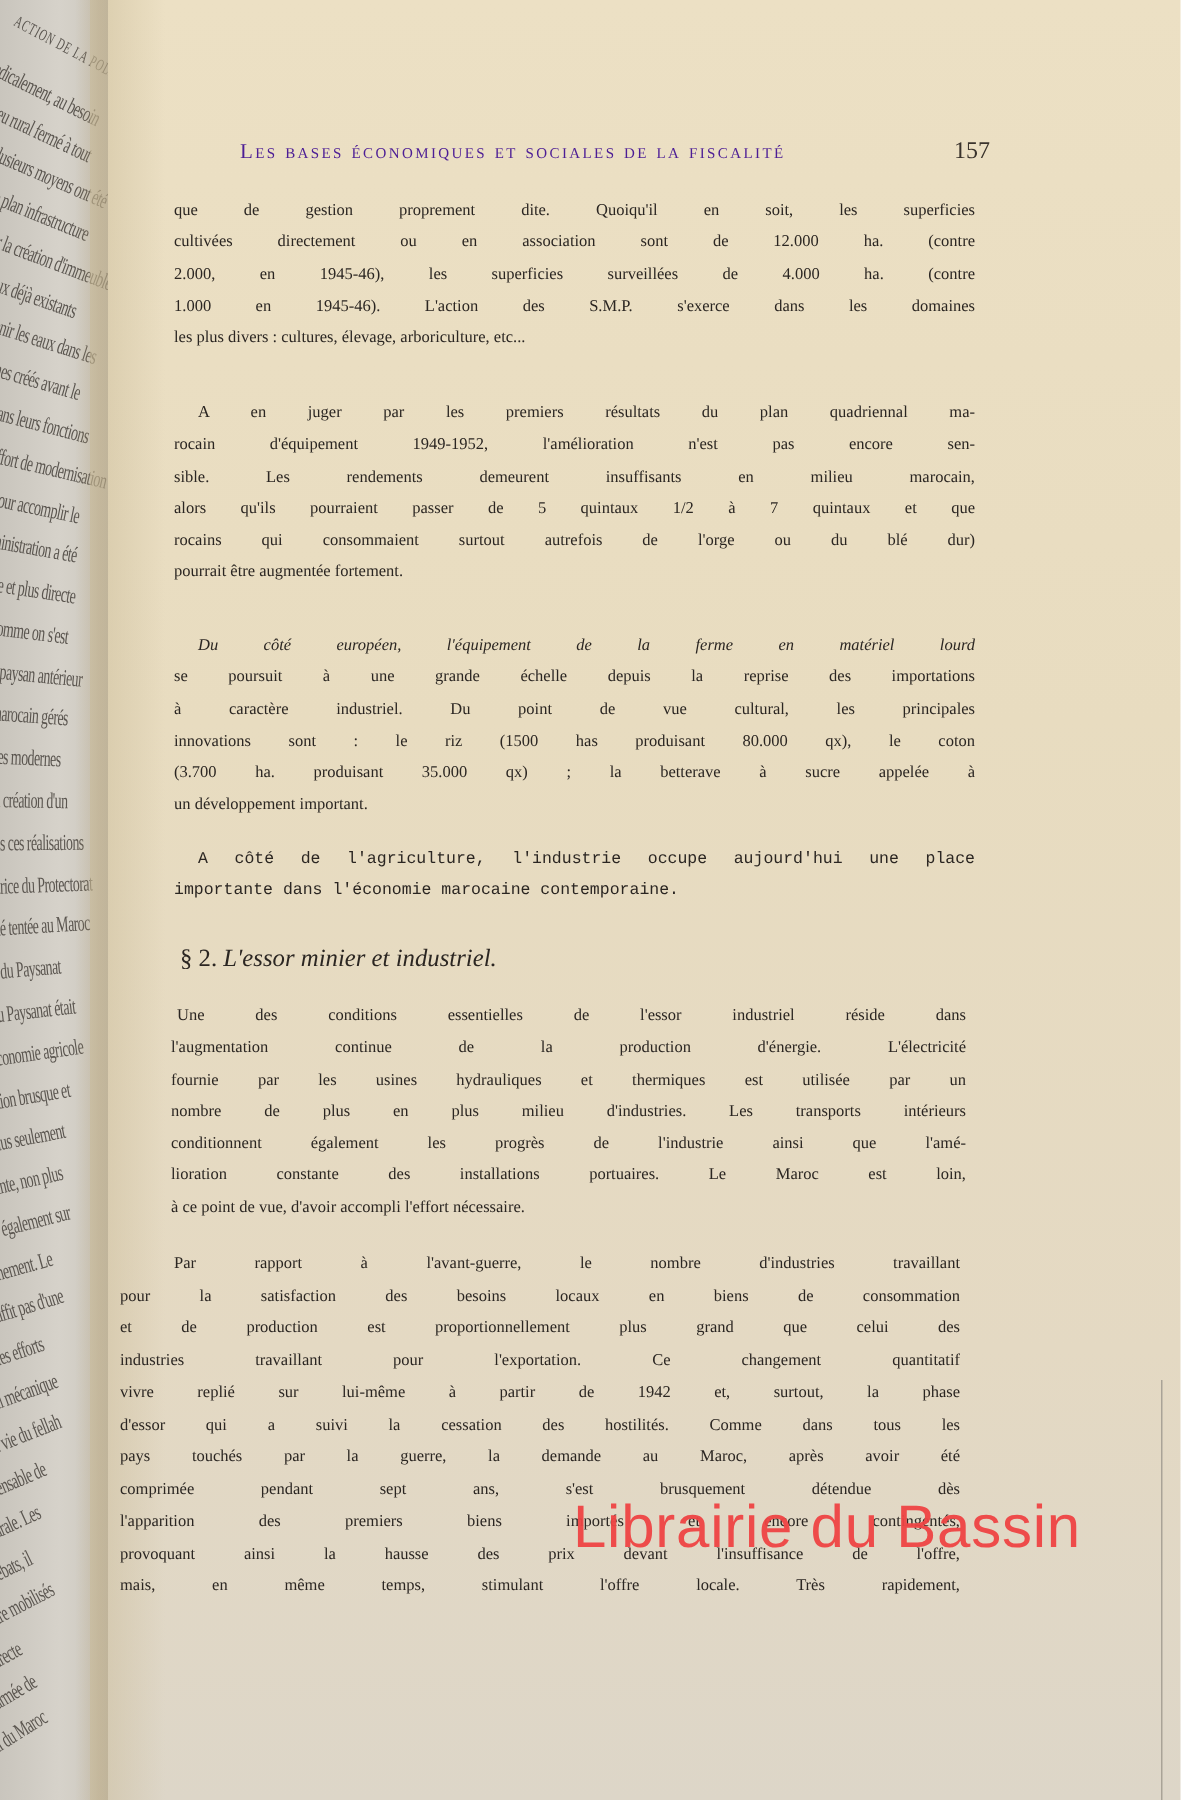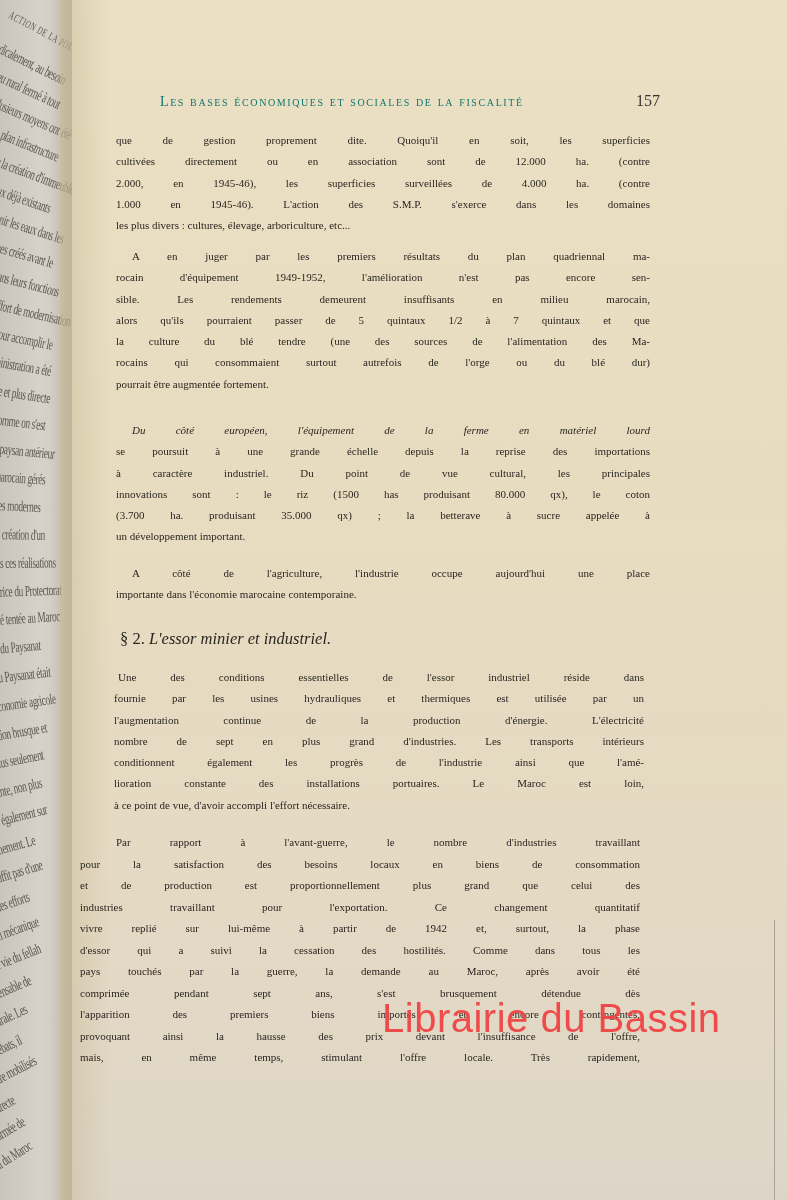--- a/index.html
+++ b/index.html
@@ -65,21 +65,21 @@
     top: 92px;
     width: 500px;
     display: flex;
     justify-content: space-between;
     align-items: baseline;
   }
   .running-head .title {
     font-variant: small-caps;
     font-size: 14px;
     letter-spacing: 1.6px;
-    color: #0f766e;
+    color: #4c1d95;
   }
   .running-head .folio {
     font-size: 16px;
     color: #3a332c;
   }
   .text-block {
     position: absolute;
     left: 116px;
     width: 534px;
     font-size: 11px;
@@ -176,54 +176,53 @@
 </div>
 
 <div class="text-block" style="top:130px;">
   <span class="line">que de gestion proprement dite. Quoiqu'il en soit, les superficies</span>
   <span class="line">cultivées directement ou en association sont de 12.000 ha. (contre</span>
   <span class="line">2.000, en 1945-46), les superficies surveillées de 4.000 ha. (contre</span>
   <span class="line">1.000 en 1945-46). L'action des S.M.P. s'exerce dans les domaines</span>
   <span class="line last">les plus divers : cultures, élevage, arboriculture, etc...</span>
 </div>
 
-<div class="text-block" style="top:246px;">
+<div class="text-block" style="top:265px;">
   <span class="line" style="padding-left:16px;">A en juger par les premiers résultats du plan quadriennal ma-</span>
   <span class="line">rocain d'équipement 1949-1952, l'amélioration n'est pas encore sen-</span>
   <span class="line">sible. Les rendements demeurent insuffisants en milieu marocain,</span>
   <span class="line">alors qu'ils pourraient passer de 5 quintaux 1/2 à 7 quintaux et que</span>
-  <span class="line">la culture du blé tendre (une des sources de l'alimentation des Ma-</span>
   <span class="line">rocains qui consommaient surtout autrefois de l'orge ou du blé dur)</span>
   <span class="line last">pourrait être augmentée fortement.</span>
 </div>
 
 <div class="text-block" style="top:420px;">
   <span class="line" style="padding-left:16px;font-style:italic;">Du côté européen, l'équipement de la ferme en matériel lourd</span>
   <span class="line">se poursuit à une grande échelle depuis la reprise des importations</span>
   <span class="line">à caractère industriel. Du point de vue cultural, les principales</span>
   <span class="line">innovations sont : le riz (1500 has produisant 80.000 qx), le coton</span>
   <span class="line">(3.700 ha. produisant 35.000 qx) ; la betterave à sucre appelée à</span>
   <span class="line last">un développement important.</span>
 </div>
 
-<div class="text-block" style="top:563px;">
+<div class="text-block" style="top:563px;font-family:Liberation Mono, monospace;">
   <span class="line" style="padding-left:16px;">A côté de l'agriculture, l'industrie occupe aujourd'hui une place</span>
   <span class="line last">importante dans l'économie marocaine contemporaine.</span>
 </div>
 
 <div class="section-heading">
   <span class="sym">§ 2.</span>
   <span class="ital">L'essor minier et industriel.</span>
 </div>
 
 <div class="text-block" style="top:667px; left:114px; width:530px;">
   <span class="line" style="padding-left:4px;">Une des conditions essentielles de l'essor industriel réside dans</span>
+  <span class="line">l'augmentation continue de la production d'énergie. L'électricité</span>
   <span class="line">fournie par les usines hydrauliques et thermiques est utilisée par un</span>
-  <span class="line">l'augmentation continue de la production d'énergie. L'électricité</span>
-  <span class="line">nombre de sept en plus grand d'industries. Les transports intérieurs</span>
+  <span class="line">nombre de plus en plus milieu d'industries. Les transports intérieurs</span>
   <span class="line">conditionnent également les progrès de l'industrie ainsi que l'amé-</span>
   <span class="line">lioration constante des installations portuaires. Le Maroc est loin,</span>
   <span class="line last">à ce point de vue, d'avoir accompli l'effort nécessaire.</span>
 </div>
 
 <div class="text-block" style="top:832px; left:80px; width:560px; line-height:21.5px;">
   <span class="line" style="padding-left:36px;">Par rapport à l'avant-guerre, le nombre d'industries travaillant</span>
   <span class="line">pour la satisfaction des besoins locaux en biens de consommation</span>
   <span class="line">et de production est proportionnellement plus grand que celui des</span>
   <span class="line">industries travaillant pour l'exportation. Ce changement quantitatif</span>

